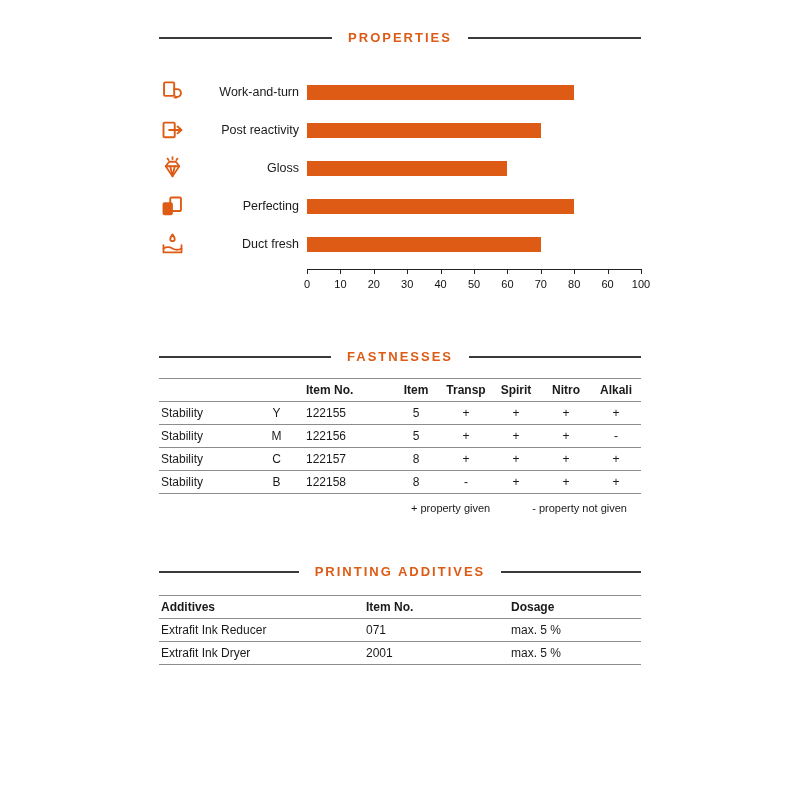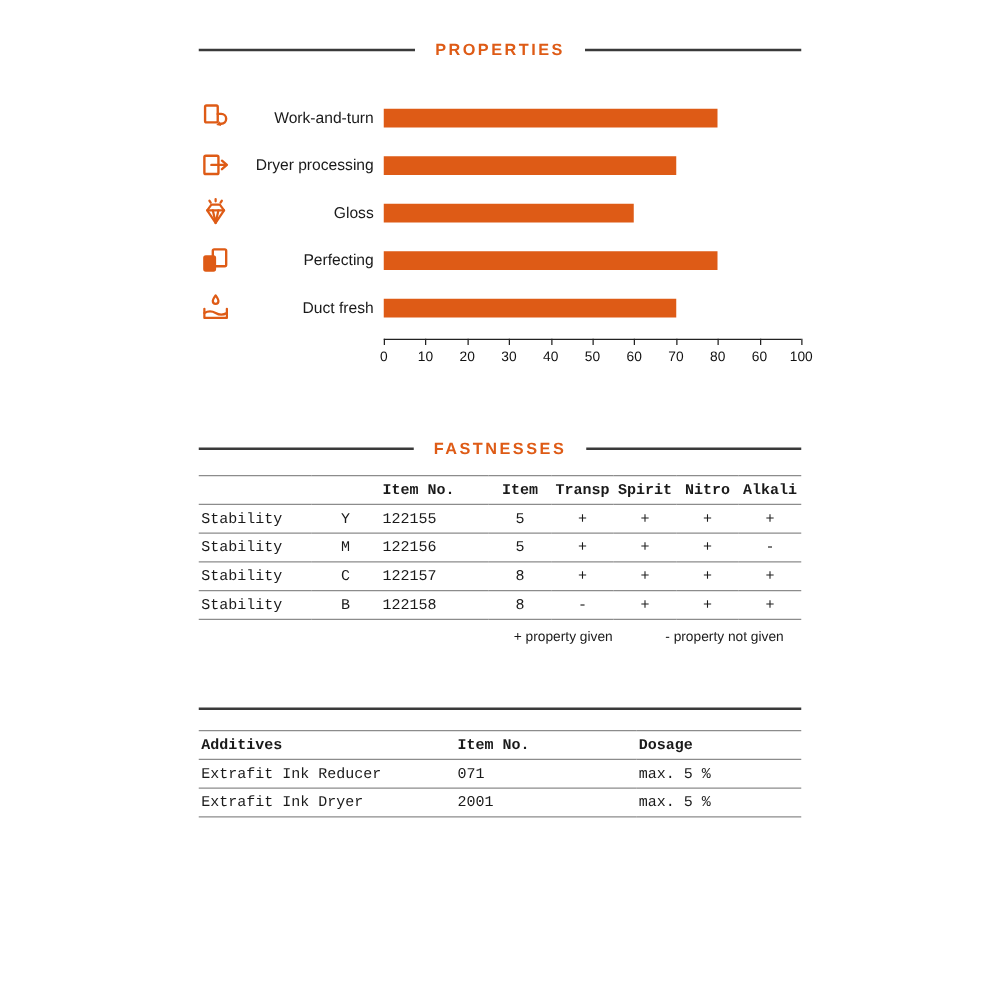--- a/index.html
+++ b/index.html
@@ -3,21 +3,21 @@
 <meta charset="utf-8">
 <style>
   * { margin: 0; padding: 0; box-sizing: border-box; }
   html, body { background: #ffffff; }
   body {
     width: 800px; height: 800px;
     font-family: "Liberation Sans", sans-serif;
     color: #1a1a1a;
     overflow: hidden;
   }
-  .page { width: 482px; margin: 12px auto; padding-top: 20px; }
+  .page { width: 482px; margin: 0 auto; padding-top: 30px; }
 
   
   .section-title { display: flex; align-items: center; }
   .section-title .rule { flex: 1; height: 2px; background: #3a3a3a; }
   .section-title .title-text {
     padding: 0 16px; color: #de5b16; font-weight: bold;
     font-size: 13px; letter-spacing: 2px; white-space: nowrap;
   }
 
   
@@ -36,21 +36,21 @@
   .axis-spacer { width: 148px; }
   .axis { flex: 1; position: relative; height: 26px; }
   .axis-line { position: absolute; left: 0; right: 0; top: 0; height: 1px; background: #222; }
   .tick { position: absolute; top: 0; width: 1px; height: 5px; background: #222; }
   .tick-label {
     position: absolute; top: 9px; transform: translateX(-50%);
     font-size: 11px; color: #111;
   }
 
   
-  .tbl { width: 100%; border-collapse: collapse; font-size: 12px; table-layout: fixed; font-family: Liberation Mono, monospace; }
+  .tbl { width: 100%; border-collapse: collapse; font-size: 12px; table-layout: fixed; }
   .tbl th { font-weight: bold; text-align: left; }
   .tbl th, .tbl td { padding: 4px 2px; }
   .tbl thead tr { border-top: 1px solid #8c8c8c; border-bottom: 1px solid #8c8c8c; }
   .tbl tbody tr { border-bottom: 1px solid #8c8c8c; }
   .c-center { text-align: center !important; }
 
   .fastnesses-block { margin-top: 54px; }
   .fast-table { margin-top: 14px; }
   .legend { display: flex; gap: 42px; padding-left: 252px; margin-top: 8px; font-size: 11px; color: #1a1a1a; }
 
@@ -85,21 +85,21 @@
     </div>
 
     <div class="chart-row">
       <span class="icon-box">
         <svg viewBox="0 0 24 24" fill="none" stroke="#de5b16" stroke-width="1.7" stroke-linecap="round" stroke-linejoin="round">
           <rect x="4" y="5" width="10" height="13" rx="1"></rect>
           <path d="M9 11.5h9.5"></path>
           <path d="M16.5 8.5l3.5 3-3.5 3" fill="none"></path>
         </svg>
       </span>
-      <span class="bar-label">Dryer processing</span>
+      <span class="bar-label">Post reactivity</span>
       <div class="bar-zone">
         <div class="bar" style="width: 70%;"></div>
       </div>
     </div>
 
 
     <div class="chart-row">
       <span class="icon-box">
         <svg viewBox="0 0 24 24" fill="none" stroke="#de5b16" stroke-width="1.6" stroke-linecap="round" stroke-linejoin="round">
           <path d="M6 10l3-4h6l3 4-6 9z"></path>
@@ -249,20 +249,21 @@
 
     <div class="legend">
       <span>+ property given</span>
       <span>- property not given</span>
     </div>
   </div>
 
   <div class="additives-block">
     <div class="section-title">
       <span class="rule"></span>
+      <span class="title-text">PRINTING ADDITIVES</span>
       <span class="rule"></span>
     </div>
 
     <table class="tbl add-table">
       <colgroup>
         <col style="width:205px">
           <col style="width:145px">
           <col style="width:132px">
       </colgroup>
       <thead>

